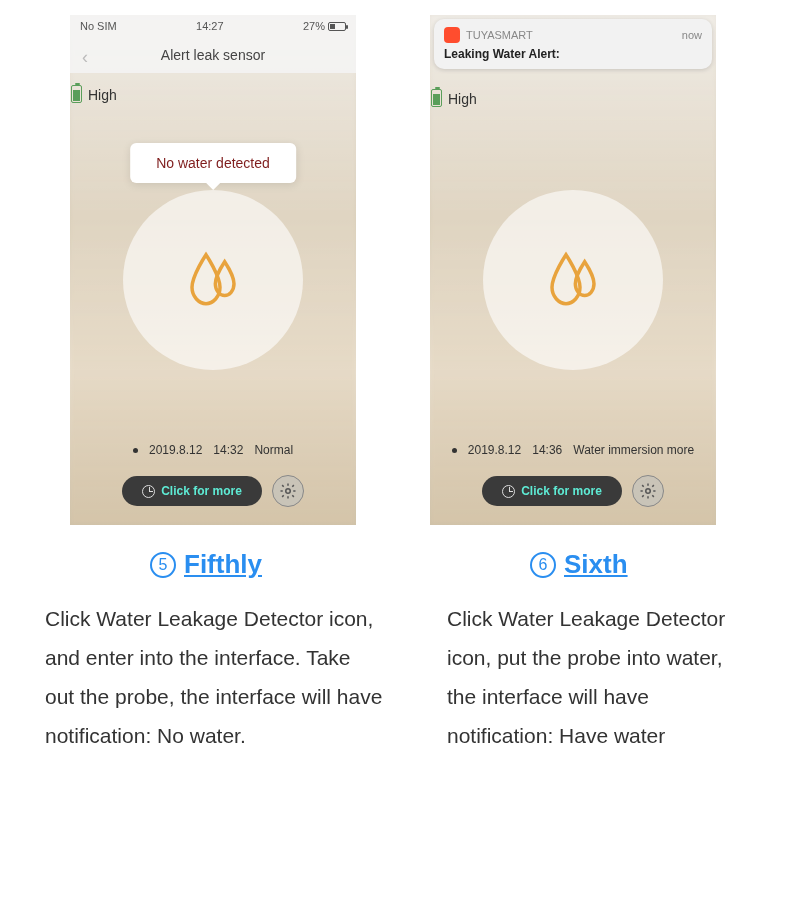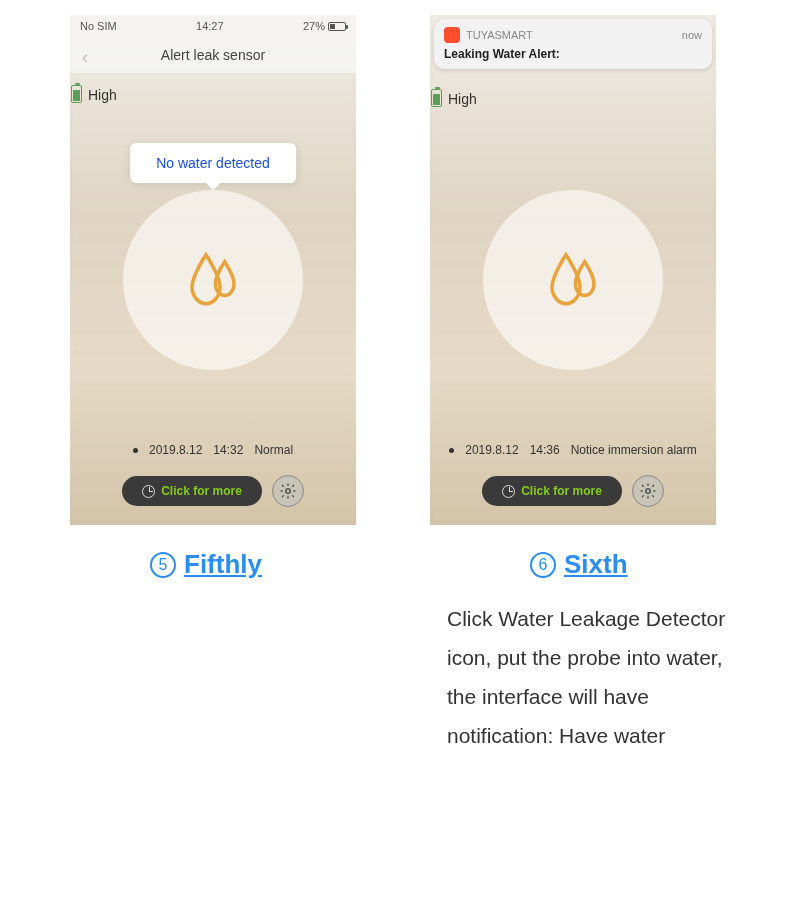--- a/index.html
+++ b/index.html
@@ -15,28 +15,28 @@
     .battery-small .fill { position: absolute; left: 1px; top: 1px; bottom: 1px; width: 30%; background: #555; }
     .title-bar { position: relative; text-align: center; padding: 10px 0; font-size: 14px; color: #444; background: rgba(245,245,245,0.85); }
     .back-chev { position: absolute; left: 12px; top: 10px; color: #bbb; font-size: 18px; }
     .battery-row { display: flex; align-items: flex-end; gap: 6px; padding: 12px 1px; position: relative; }
     .battery-icon { width: 11px; height: 18px; border: 1.5px solid #5a9e5a; border-radius: 2px; position: relative; }
     .battery-icon::before { content: ""; position: absolute; top: -3px; left: 3px; width: 5px; height: 2px; background: #5a9e5a; border-radius: 1px; }
     .battery-icon .bfill { position: absolute; left: 1px; right: 1px; bottom: 1px; height: 70%; background: #5a9e5a; }
     .battery-label { font-size: 14px; color: #333; }
     .status-card { position: absolute; top: 128px; left: 50%; transform: translateX(-50%); background: #fff; padding: 12px 26px; border-radius: 6px; font-size: 14px; white-space: nowrap; box-shadow: 0 2px 8px rgba(0,0,0,0.1); }
     .status-card::after { content: ""; position: absolute; bottom: -7px; left: 50%; transform: translateX(-50%); width: 0; height: 0; border-left: 8px solid transparent; border-right: 8px solid transparent; border-top: 8px solid #fff; }
-    .status-text-normal { color: #1d4ed8; }
+    .status-text-normal { color: #7f1d1d; }
     .status-text-alert { color: #e8a33d; }
     .circle { position: absolute; top: 175px; left: 50%; transform: translateX(-50%); width: 180px; height: 180px; border-radius: 50%; background: rgba(255,255,255,0.6); display: flex; align-items: center; justify-content: center; }
     .drop-icon svg { width: 70px; height: 70px; }
     .log-row { position: absolute; bottom: 68px; left: 0; right: 0; text-align: center; font-size: 12px; color: #333; display: flex; align-items: center; justify-content: center; gap: 11px; }
     .dot { width: 5px; height: 5px; background: #333; border-radius: 50%; display: inline-block; }
     .button-row { position: absolute; bottom: 18px; left: 0; right: 0; display: flex; align-items: center; justify-content: center; gap: 10px; }
-    .click-more { background: #3a3a3a; color: #84cc16; padding: 8px 20px; border-radius: 18px; font-size: 12px; font-weight: 600; display: flex; align-items: center; gap: 6px; }
+    .click-more { background: #3a3a3a; color: #5eead4; padding: 8px 20px; border-radius: 18px; font-size: 12px; font-weight: 600; display: flex; align-items: center; gap: 6px; }
     .clock-icon { width: 13px; height: 13px; border: 1.5px solid #ddd; border-radius: 50%; position: relative; }
     .clock-icon::before { content: ""; position: absolute; left: 50%; top: 50%; width: 4px; height: 1px; background: #ddd; transform-origin: left; }
     .clock-icon::after { content: ""; position: absolute; left: 50%; top: 50%; width: 1px; height: 4px; background: #ddd; transform-origin: top; transform: translateY(-100%); }
     .gear-circle { width: 32px; height: 32px; border-radius: 50%; background: rgba(200,195,185,0.9); border: 1.5px solid #888; display: flex; align-items: center; justify-content: center; }
     .gear-circle svg { width: 18px; height: 18px; }
     .notification { position: absolute; top: 4px; left: 4px; right: 4px; background: #f2f2f2; border-radius: 10px; padding: 8px 10px; z-index: 10; box-shadow: 0 1px 4px rgba(0,0,0,0.15); }
     .notif-header { display: flex; align-items: center; gap: 6px; margin-bottom: 4px; }
     .notif-app-icon { width: 16px; height: 16px; background: #ff4d2e; border-radius: 4px; }
     .notif-app-name { font-size: 11px; color: #888; flex: 1; }
     .notif-time { font-size: 11px; color: #888; }
@@ -105,20 +105,21 @@
             <circle cx="12" cy="12" r="3"></circle>
             <path d="M12 2v3M12 19v3M4.2 4.2l2.1 2.1M17.7 17.7l2.1 2.1M2 12h3M19 12h3M4.2 19.8l2.1-2.1M17.7 6.3l2.1-2.1"></path>
           </svg>
         </div>
       </div>
     </div>
     <div class="step-heading">
       <span class="step-num">5</span>
       <span class="step-title">Fifthly</span>
     </div>
+    <p class="desc">Click Water Leakage Detector icon, and enter into the interface. Take out the probe, the interface will have notification: No water.</p>
   </div>
 
   <div class="column col2">
     <div class="phone">
       <div class="phone-bg-overlay"></div>
       <div class="notification">
         <div class="notif-header">
           <span class="notif-app-icon"></span>
           <span class="notif-app-name">TUYASMART</span>
           <span class="notif-time">now</span>
@@ -137,21 +138,21 @@
           <svg viewBox="0 0 60 60" fill="none" stroke="#e8a33d" stroke-width="3">
             <path d="M24 10 C24 10 12 28 12 38 C12 46 18 52 24 52 C30 52 36 46 36 38 C36 28 24 10 24 10 Z"></path>
             <path d="M40 16 C40 16 32 28 32 35 C32 41 36 45 40 45 C44 45 48 41 48 35 C48 28 40 16 40 16 Z"></path>
           </svg>
         </span>
       </div>
       <div class="log-row">
         <span class="dot"></span>
         <span>2019.8.12</span>
         <span>14:36</span>
-        <span>Notice immersion alarm</span>
+        <span>Water immersion more</span>
       </div>
       <div class="button-row">
         <div class="click-more">
           <span class="clock-icon"></span>
           <span>Click for more</span>
         </div>
         <div class="gear-circle">
           <svg viewBox="0 0 24 24" fill="none" stroke="#555" stroke-width="2">
             <circle cx="12" cy="12" r="3"></circle>
             <path d="M12 2v3M12 19v3M4.2 4.2l2.1 2.1M17.7 17.7l2.1 2.1M2 12h3M19 12h3M4.2 19.8l2.1-2.1M17.7 6.3l2.1-2.1"></path>

